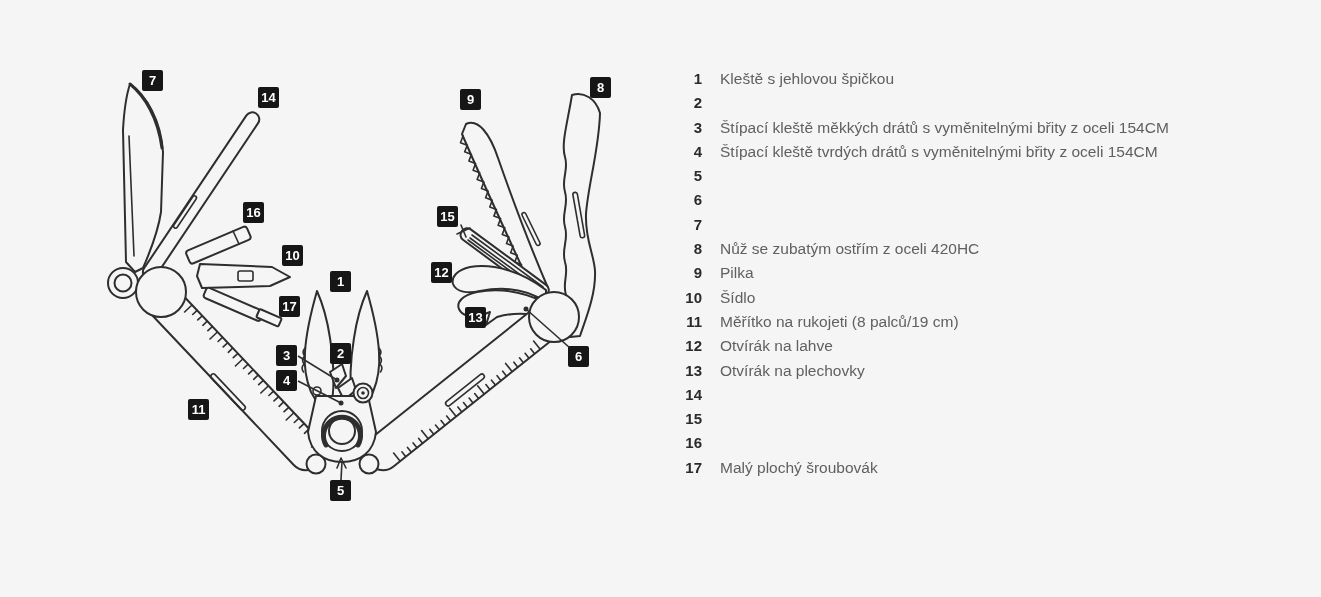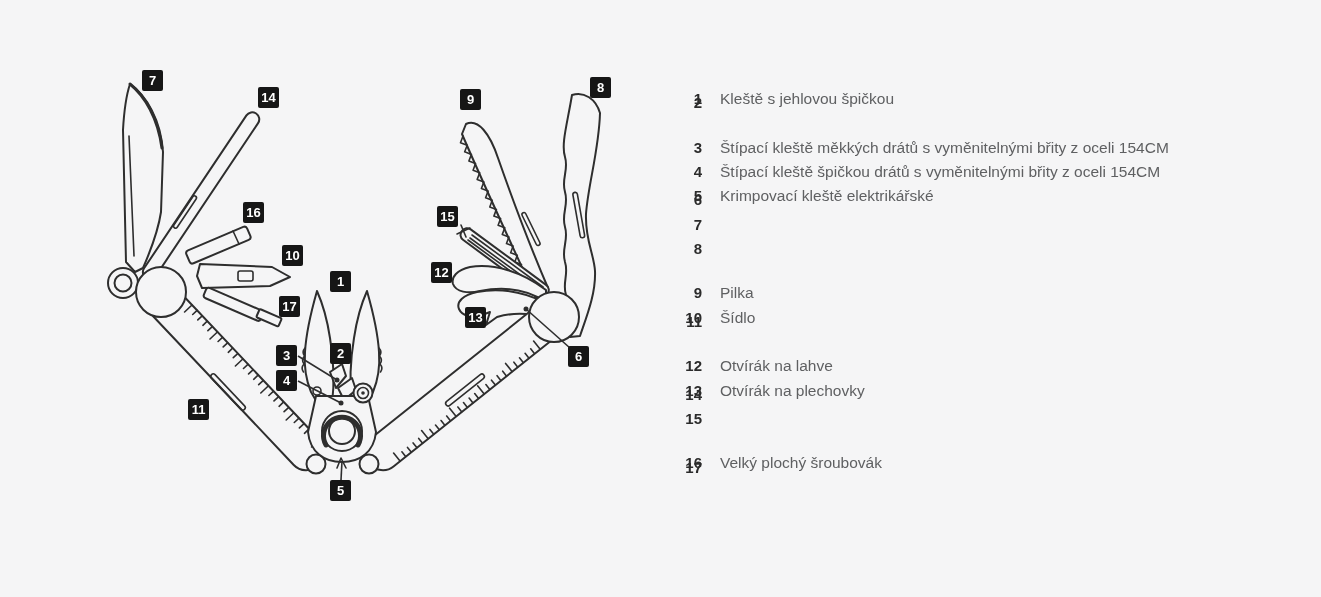--- a/index.html
+++ b/index.html
@@ -22,21 +22,21 @@
   .badge{
     position:absolute;min-width:21px;height:21px;padding:0 3px;
     background:var(--badge-bg);color:var(--badge-fg);
     font-size:13px;font-weight:bold;line-height:21px;text-align:center;
     border-radius:2px;letter-spacing:0;
   }
   
   .legend{position:absolute;left:660px;top:67px;width:640px;}
   .legend-row{display:flex;align-items:baseline;height:24.3px;line-height:24.3px;}
   .legend-num{width:42px;text-align:right;font-weight:bold;font-size:15px;color:var(--num);flex:0 0 42px;}
-  .legend-label{margin-left:18px;font-size:15.5px;color:var(--txt);white-space:nowrap;margin-top:20px;}
+  .legend-label{margin-left:18px;font-size:15.5px;color:var(--txt);white-space:nowrap;}
 </style>
 </head>
 <body>
 
 <div class="stage">
 
   <div class="diagram">
     <svg width="660" height="597" viewBox="0 0 660 597">
 
       <g>
@@ -167,61 +167,62 @@
       </div>
     <div class="legend-row">
         <span class="legend-num">2</span>
       </div>
     <div class="legend-row">
         <span class="legend-num">3</span>
         <span class="legend-label">Štípací kleště měkkých drátů s vyměnitelnými břity z oceli 154CM</span>
       </div>
     <div class="legend-row">
         <span class="legend-num">4</span>
-        <span class="legend-label">Štípací kleště špičkou drátů s vyměnitelnými břity z oceli 154CM</span>
+        <span class="legend-label">Štípací kleště tvrdých drátů s vyměnitelnými břity z oceli 154CM</span>
       </div>
     <div class="legend-row">
         <span class="legend-num">5</span>
-        <span class="legend-label">Krimpovací kleště elektrikářské</span>
       </div>
     <div class="legend-row">
         <span class="legend-num">6</span>
       </div>
     <div class="legend-row">
         <span class="legend-num">7</span>
       </div>
     <div class="legend-row">
         <span class="legend-num">8</span>
+        <span class="legend-label">Nůž se zubatým ostřím z oceli 420HC</span>
       </div>
     <div class="legend-row">
         <span class="legend-num">9</span>
         <span class="legend-label">Pilka</span>
       </div>
     <div class="legend-row">
         <span class="legend-num">10</span>
         <span class="legend-label">Šídlo</span>
       </div>
     <div class="legend-row">
         <span class="legend-num">11</span>
+        <span class="legend-label">Měřítko na rukojeti (8 palců/19 cm)</span>
       </div>
     <div class="legend-row">
         <span class="legend-num">12</span>
         <span class="legend-label">Otvírák na lahve</span>
       </div>
     <div class="legend-row">
         <span class="legend-num">13</span>
         <span class="legend-label">Otvírák na plechovky</span>
       </div>
     <div class="legend-row">
         <span class="legend-num">14</span>
       </div>
     <div class="legend-row">
         <span class="legend-num">15</span>
       </div>
     <div class="legend-row">
         <span class="legend-num">16</span>
-        <span class="legend-label">Velký plochý šroubovák</span>
       </div>
     <div class="legend-row">
         <span class="legend-num">17</span>
+        <span class="legend-label">Malý plochý šroubovák</span>
       </div>
   </div>
 </div>
 
 </body></html>

